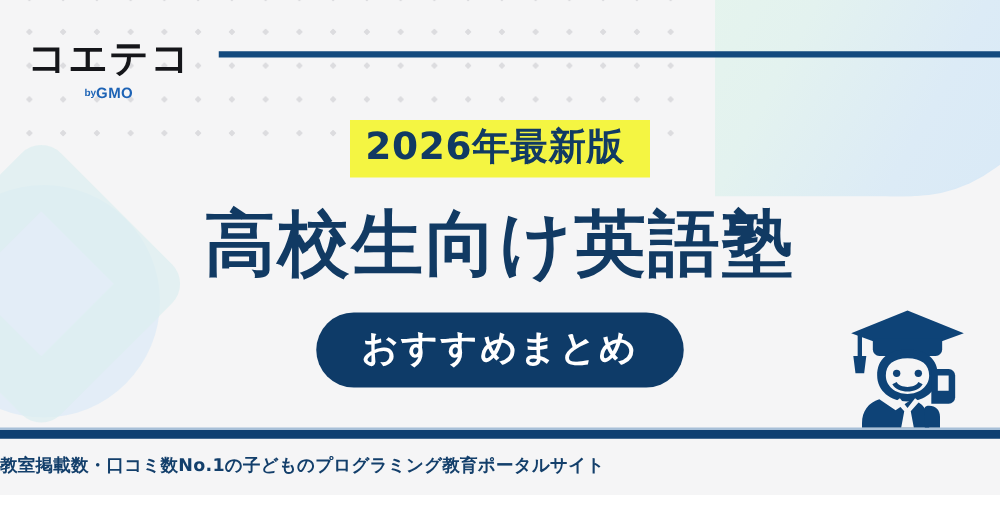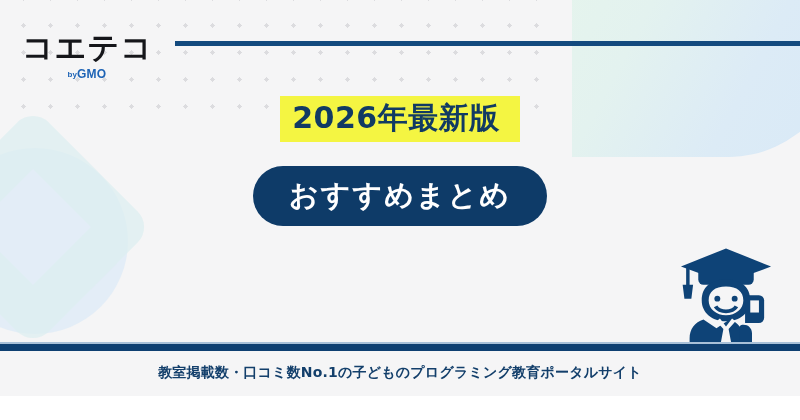--- a/index.html
+++ b/index.html
@@ -195,21 +195,21 @@
     left: 0; right: 0;
     bottom: 45px;
     height: 7px;
     background: #0e3f71;
     z-index: 5;
   }
   .footer-text {
     position: absolute;
     left: 0; right: 0;
     bottom: 14px;
-    text-align: center;
+    text-align: left;
     font-family: "DejaVu Sans", sans-serif;
     font-size: 14px;
     font-weight: 700;
     color: #133f6b;
     letter-spacing: .2px;
     z-index: 5;
     white-space: nowrap;
   }
 </style>
 </head>
@@ -228,20 +228,21 @@
   <div class="logo">
     <div class="logo-mark">コエテコ</div>
     <div class="logo-sub"><span class="by">by</span><span>GMO</span></div>
   </div>
 
   <div class="stack">
     <div class="year-wrap">
       <span class="year">2026年最新版</span>
     </div>
 
+    <div class="headline">高校生向け英語塾</div>
 
     <div class="pill-wrap">
       <span class="pill">おすすめまとめ</span>
     </div>
   </div>
 
   <div class="mascot">
     <svg viewBox="0 0 120 120" xmlns="http://www.w3.org/2000/svg" aria-hidden="true">
       <g fill="#0e4377">
 

